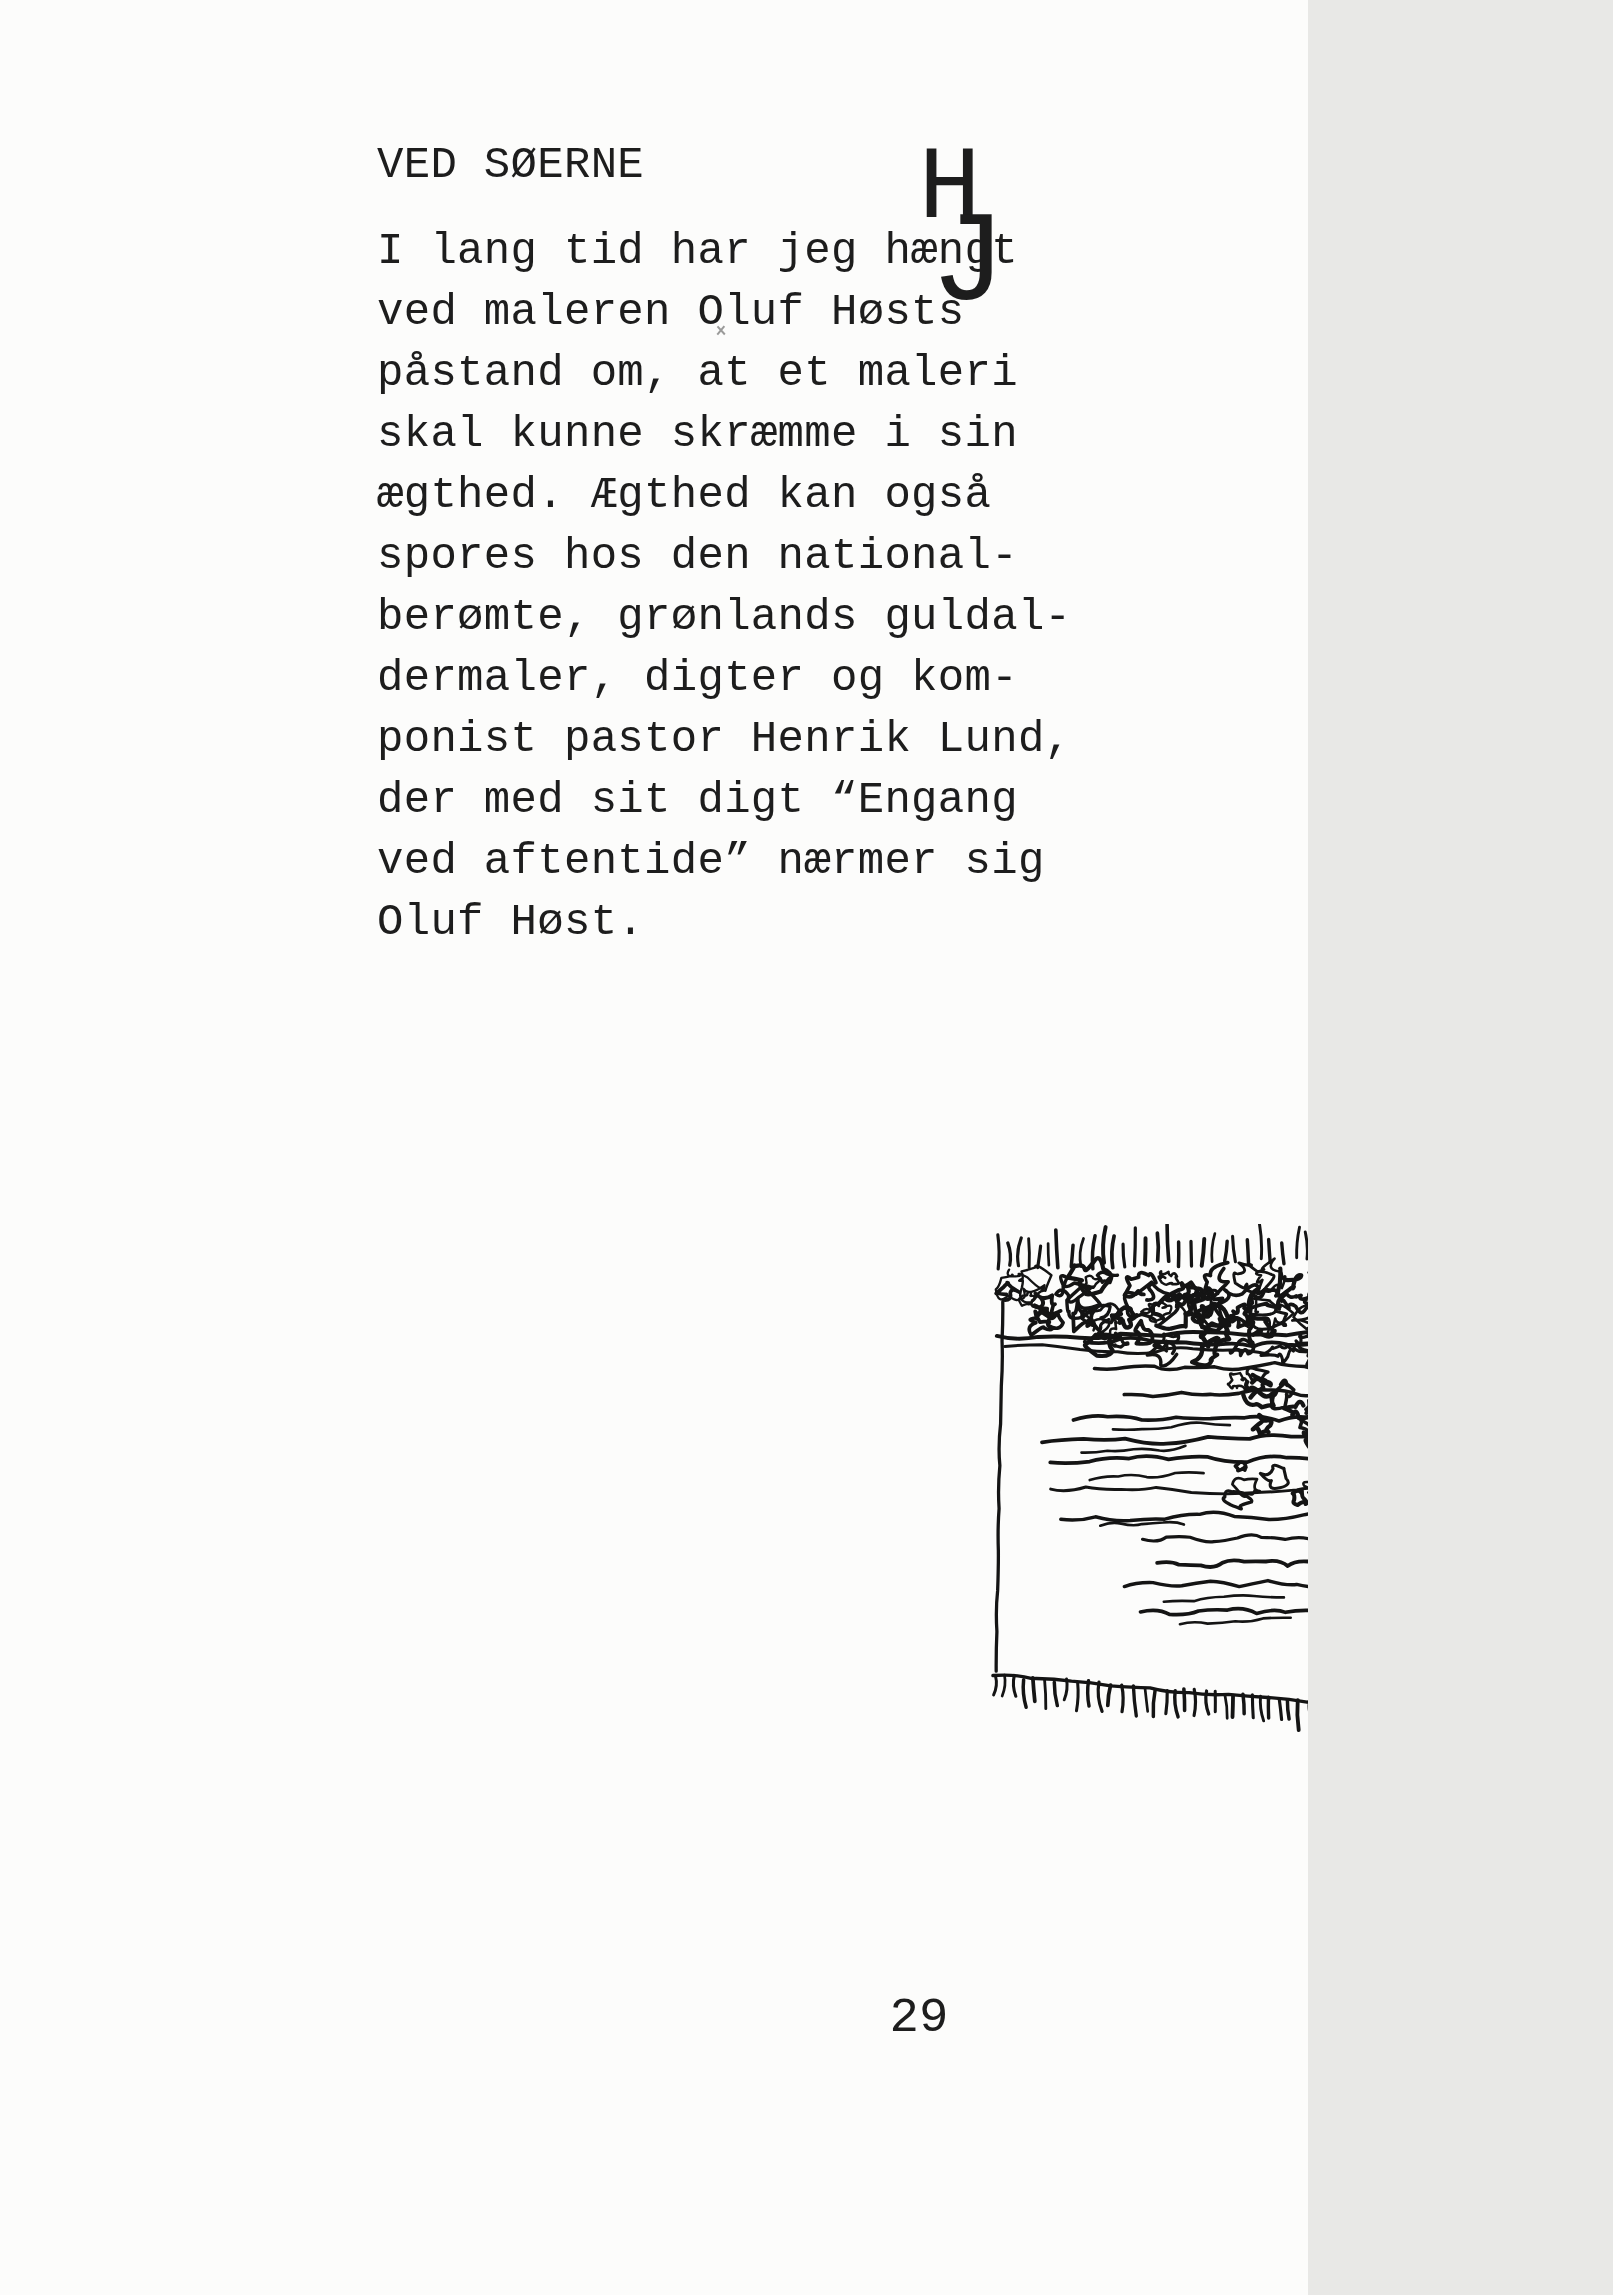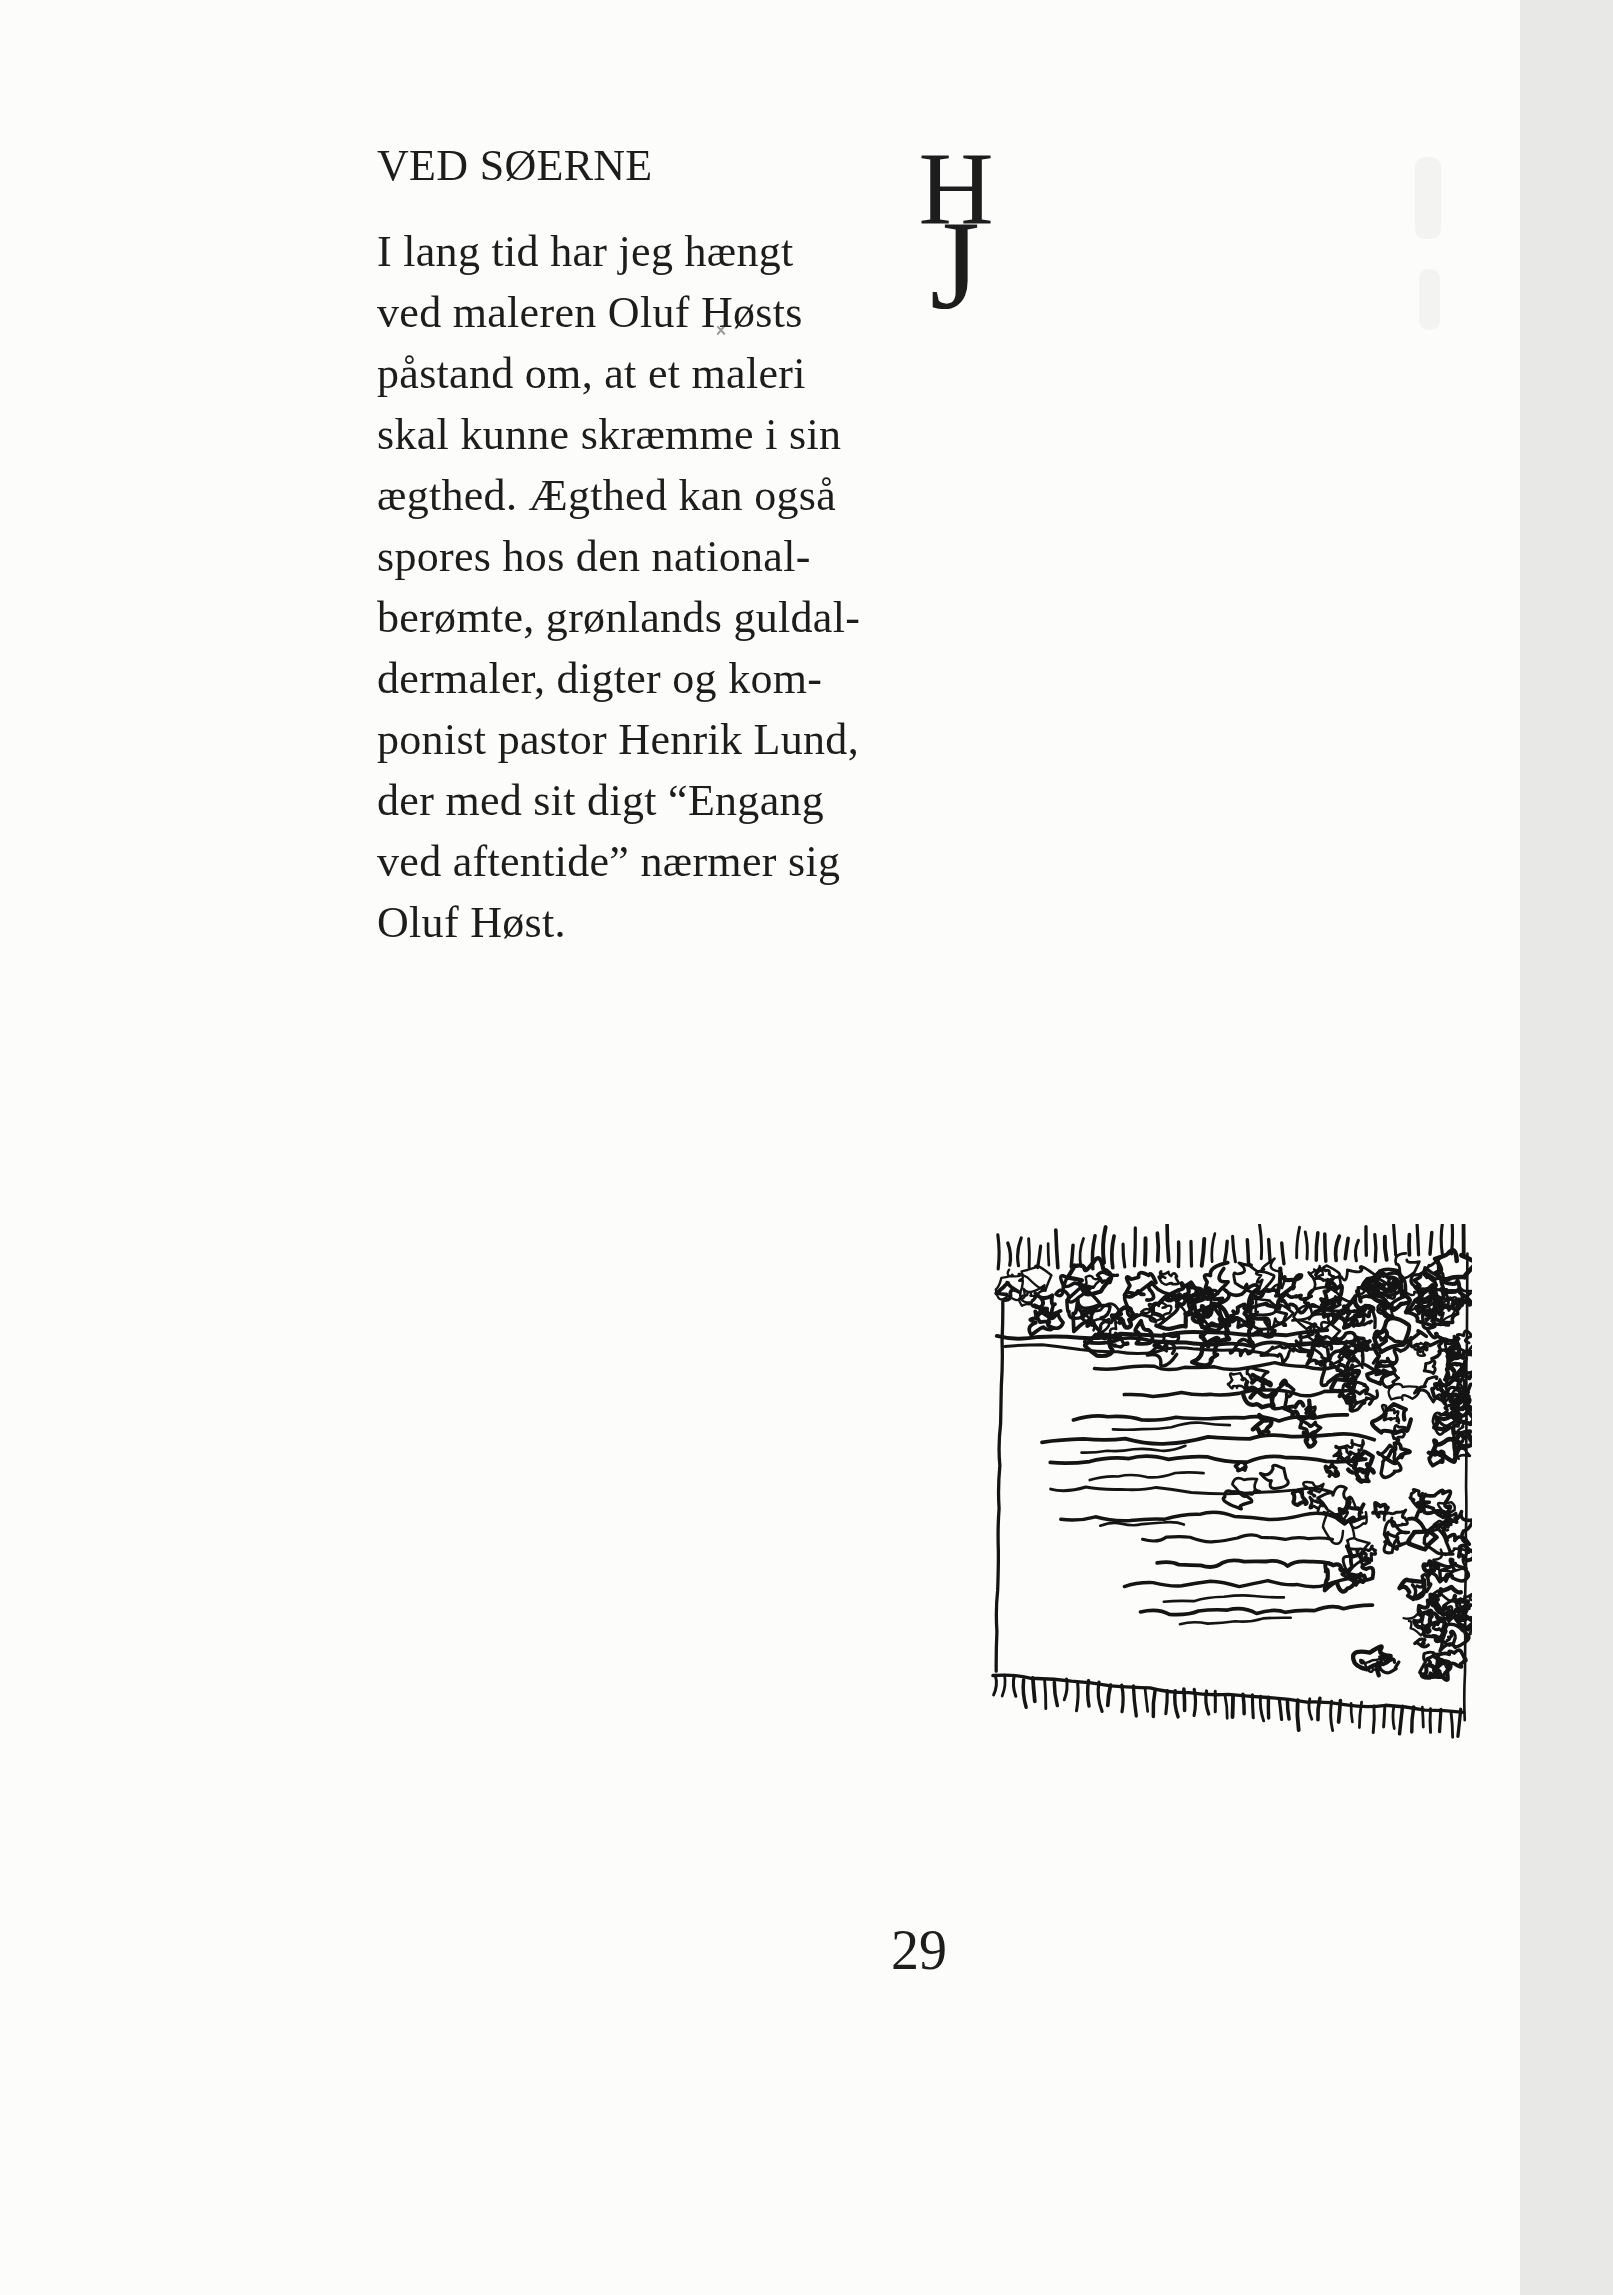--- a/index.html
+++ b/index.html
@@ -1,39 +1,39 @@
 <!DOCTYPE html>
 <html style="font-size:10.5px"><head>
 <meta charset="utf-8">
 <style>
   html,body{margin:0;padding:0;background:#e8e8e6;}
   .page{
     position:relative;
-    width:1520px;height:2295px;
+    width:1308px;height:2295px;
     background:#fcfcfb;
     overflow:hidden;
-    font-family:Liberation Serif, serif;
+    font-family:Liberation Mono, monospace;
     color:#1d1d1d;
   }
   .col{position:absolute;font-size:44px;line-height:61px;letter-spacing:0.3px;}
   .pre{white-space:pre-line;}
   .left-col{left:377px;top:135px;width:725px;}
   .right-col{left:943px;top:136px;width:646px;}
   .stanza{position:relative;margin:0;}
   .poem-title{font-variant:normal;}
   .prose-block{margin-top:25px;}
   .stanza-gap{margin-top:63px;}
   .capspacer{float:left;height:105px;}
   .capspacer-h{width:45px;}
   .capspacer-j{width:16px;}
   .dropcap{position:absolute;line-height:1;letter-spacing:0;}
   .dropcap-h{font-size:104px;left:-24.4px;top:0.7px;}
   .dropcap-j{font-size:128px;left:-13px;top:2px;}
-  .pageno{position:absolute;left:853px;top:1920px;width:132px;
-    font-size:56px;line-height:61px;text-align:center;}
+  .pageno{position:absolute;left:853px;top:1988px;width:132px;
+    font-size:49px;line-height:61px;text-align:center;}
   .drawing{position:absolute;left:985px;top:1224px;width:487px;height:520px;}
   .drawing svg{width:100%;height:100%;display:block;}
   .smudge{position:absolute;background:#7a7a78;opacity:.07;border-radius:9.2px;}
   .smudge-1{left:1415px;top:157px;width:26px;height:82px;}
   .smudge-2{left:1419px;top:269px;width:21px;height:61px;}
   .mark-x{position:absolute;left:715px;top:325px;width:10.5px;height:10.5px;opacity:.5;}
   .mark-x i{position:absolute;left:4.6px;top:0;width:2px;height:10.5px;background:#3a3a3a;display:block;}
   .mark-x i:first-child{transform:rotate(40deg);}
   .mark-x i:last-child{transform:rotate(-42deg);}
 </style>

